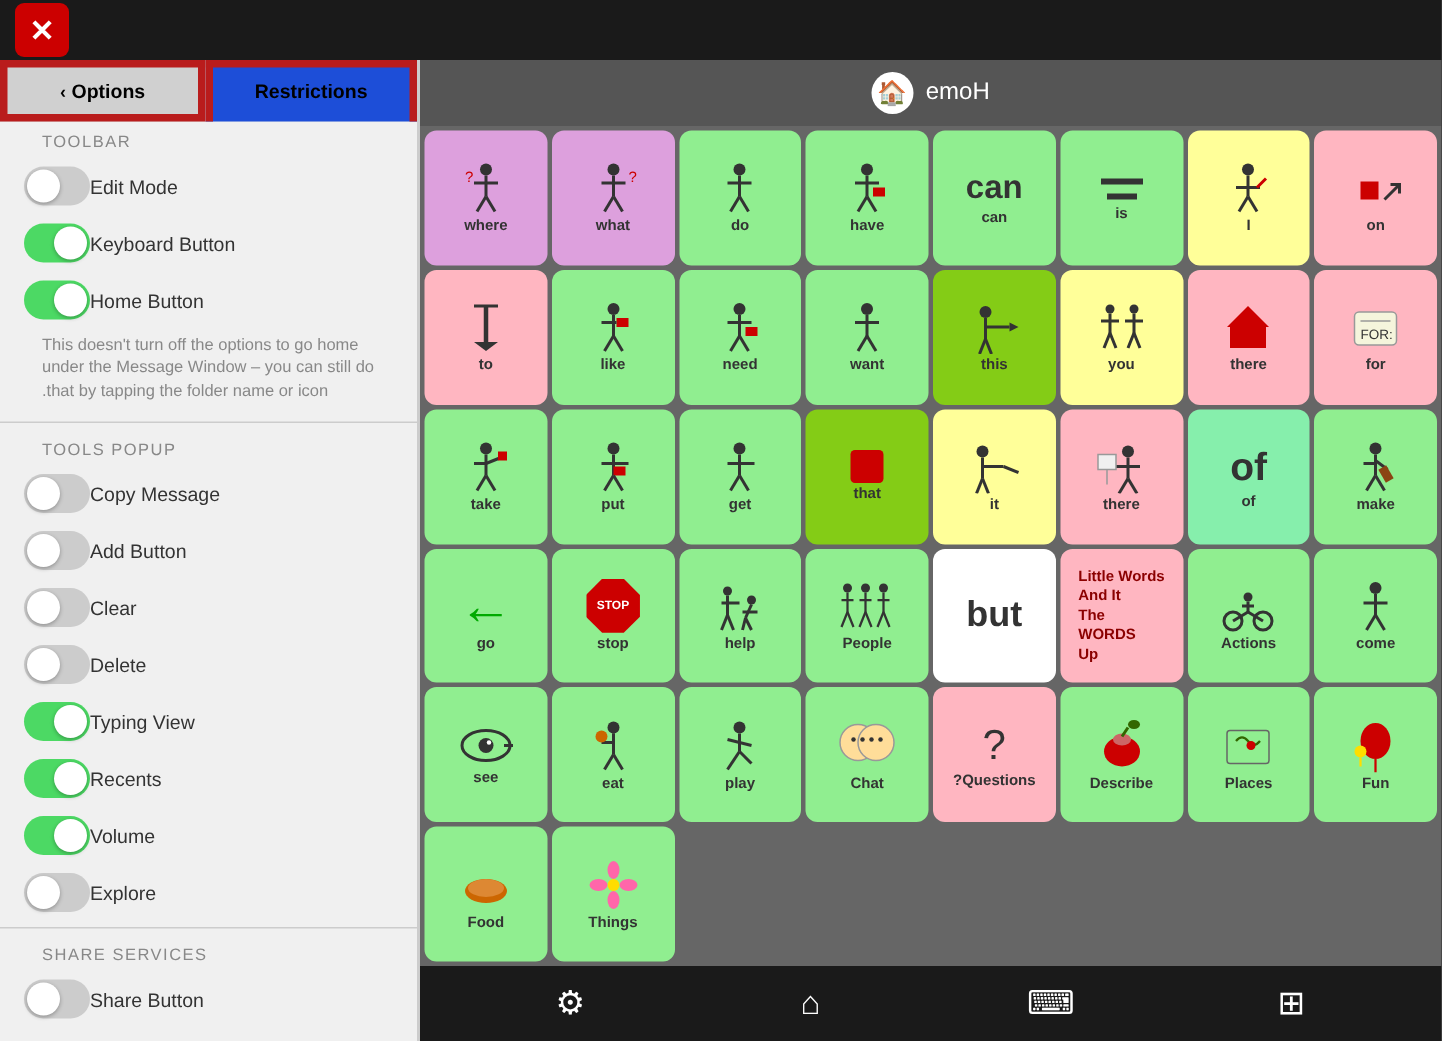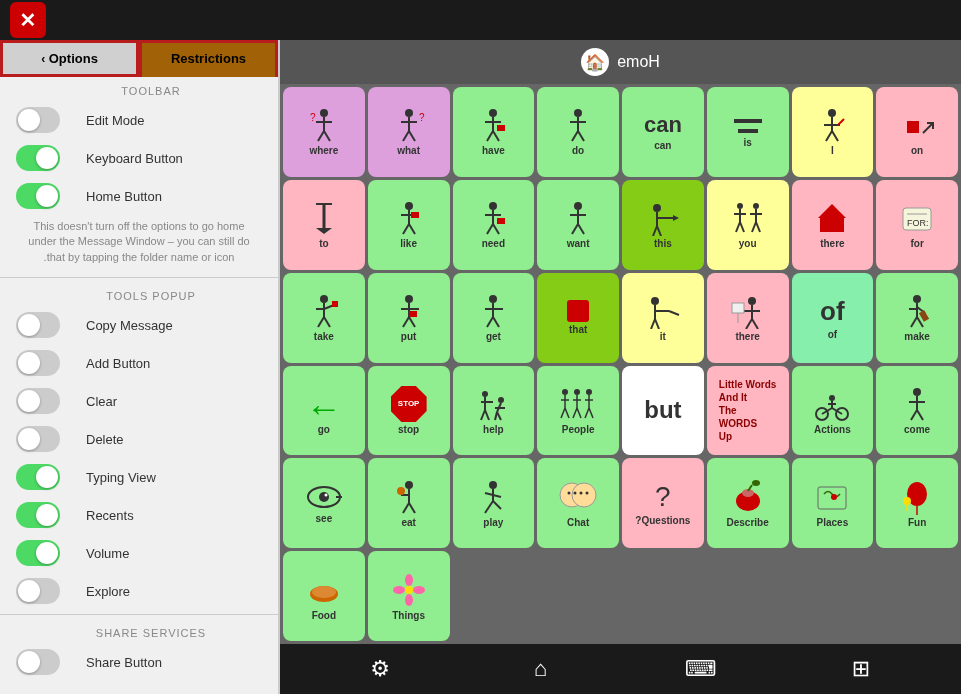--- a/index.html
+++ b/index.html
@@ -71,50 +71,50 @@
     }
 
     .sidebar-tab {
       flex: 1;
       padding: 8px 28px;
       text-align: center;
       font-size: 13px;
       font-weight: bold;
       cursor: pointer;
       background: #d0d0d0;
-      border: 3px solid #b91c1c;
+      border: 5px solid #b91c1c;
       direction: rtl;
     }
 
     .sidebar-tab.active {
-      background: #a16207;
+      background: #1d4ed8;
       border-bottom: none;
     }
 
     .sidebar-tab .chevron {
       font-size: 12px;
     }
 
     .section-label {
-      text-align: center;
+      text-align: left;
       font-size: 11px;
       color: #888;
       padding: 8px 4px 4px;
       direction: rtl;
       letter-spacing: 1px;
       margin-left: 24px;
     }
 
     .toggle-row {
       display: flex;
       align-items: center;
       justify-content: flex-end;
       padding: 6px 16px;
       direction: rtl;
-      gap: 26px;
+      gap: 0;
     }
 
     .toggle-label {
       font-size: 13px;
       color: #333;
       direction: rtl;
       text-align: right;
     }
 
     .toggle {
@@ -144,21 +144,21 @@
       transition: left 0.2s;
       box-shadow: 0 1px 3px rgba(0,0,0,0.3);
     }
 
     .toggle.off .toggle-knob { left: 2px; }
     .toggle.on .toggle-knob { left: 20px; }
 
     .sidebar-note {
       font-size: 11px;
       color: #888;
-      text-align: center;
+      text-align: left;
       direction: rtl;
       padding: 4px 28px 8px;
       line-height: 1.4;
     }
 
     .divider {
       height: 1px;
       background: #ccc;
       margin: 4px 0;
     }
@@ -441,38 +441,38 @@
             <div class="cell-label">what</div>
           </div>
         </div>
 
         <div class="cell green">
           <div class="cell-content">
             <svg width="36" height="36" viewBox="0 0 36 36">
               <circle cx="18" cy="6" r="4" fill="#333"></circle>
               <line x1="18" y1="10" x2="18" y2="24" stroke="#333" stroke-width="2"></line>
               <line x1="10" y1="15" x2="26" y2="15" stroke="#333" stroke-width="2"></line>
+              <line x1="18" y1="24" x2="12" y2="34" stroke="#333" stroke-width="2"></line>
+              <line x1="18" y1="24" x2="24" y2="34" stroke="#333" stroke-width="2"></line>
+            </svg>
+            <div class="cell-label">do</div>
+          </div>
+        </div>
+
+        <div class="cell green">
+          <div class="cell-content">
+            <svg width="36" height="36" viewBox="0 0 36 36">
+              <circle cx="18" cy="6" r="4" fill="#333"></circle>
+              <line x1="18" y1="10" x2="18" y2="24" stroke="#333" stroke-width="2"></line>
+              <line x1="10" y1="15" x2="26" y2="15" stroke="#333" stroke-width="2"></line>
               <rect x="22" y="18" width="8" height="6" fill="#cc0000"></rect>
               <line x1="18" y1="24" x2="12" y2="34" stroke="#333" stroke-width="2"></line>
               <line x1="18" y1="24" x2="24" y2="34" stroke="#333" stroke-width="2"></line>
             </svg>
             <div class="cell-label">have</div>
-          </div>
-        </div>
-
-        <div class="cell green">
-          <div class="cell-content">
-            <svg width="36" height="36" viewBox="0 0 36 36">
-              <circle cx="18" cy="6" r="4" fill="#333"></circle>
-              <line x1="18" y1="10" x2="18" y2="24" stroke="#333" stroke-width="2"></line>
-              <line x1="10" y1="15" x2="26" y2="15" stroke="#333" stroke-width="2"></line>
-              <line x1="18" y1="24" x2="12" y2="34" stroke="#333" stroke-width="2"></line>
-              <line x1="18" y1="24" x2="24" y2="34" stroke="#333" stroke-width="2"></line>
-            </svg>
-            <div class="cell-label">do</div>
           </div>
         </div>
 
         <div class="cell green">
           <div class="cell-content">
             <div class="big-text" style="direction:rtl; font-size:22px; font-weight:bold;">can</div>
             <div class="cell-label">can</div>
           </div>
         </div>
 

